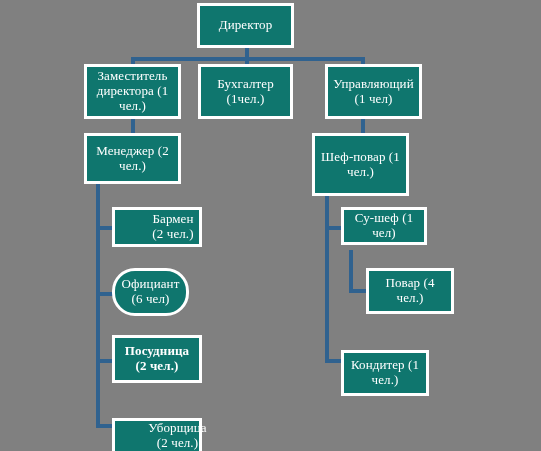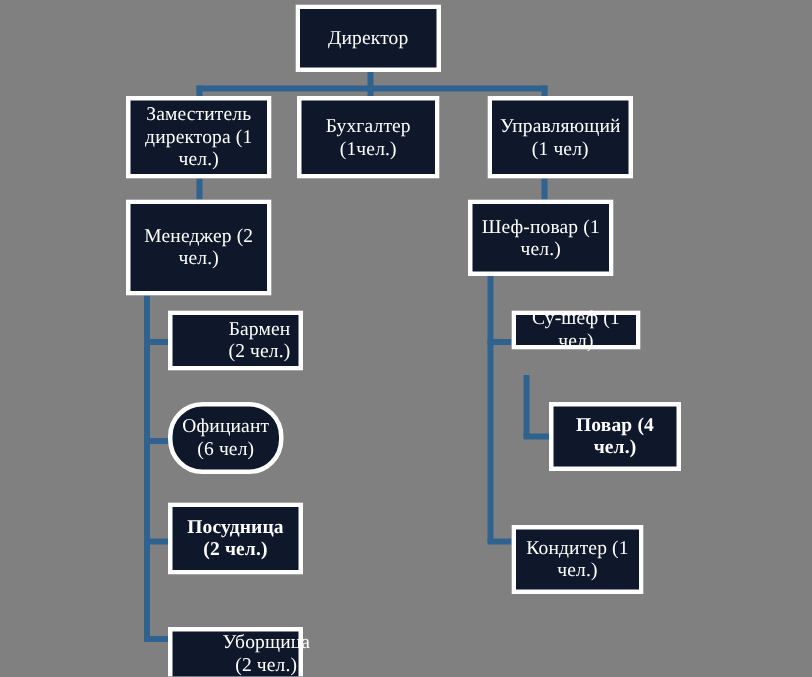--- a/index.html
+++ b/index.html
@@ -14,21 +14,21 @@
     overflow: hidden;
   }
   #chart {
     position: relative;
     width: 541px;
     height: 451px;
   }
   .node {
     position: absolute;
     box-sizing: border-box;
-    background: #0f172a;
+    background: #0f766e;
     border: 3px solid #ffffff;
     color: #ffffff;
     display: flex;
     align-items: center;
     justify-content: center;
     text-align: center;
     font-size: 13px;
     line-height: 1.15;
     padding: 2px 4px;
     z-index: 3;
@@ -82,49 +82,49 @@
   </div>
 
   <div class="node" style="left:198px; top:64px; width:95px; height:55px;">
     <span>Бухгалтер (1чел.)</span>
   </div>
 
   <div class="node" style="left:325px; top:64px; width:97px; height:55px;">
     <span>Управляющий (1 чел)</span>
   </div>
 
-  <div class="node" style="left:84px; top:133px; width:97px; height:64px;">
+  <div class="node" style="left:84px; top:133px; width:97px; height:51px;">
     <span>Менеджер (2 чел.)</span>
   </div>
 
-  <div class="node" style="left:312px; top:133px; width:97px; height:51px;">
+  <div class="node" style="left:312px; top:133px; width:97px; height:63px;">
     <span>Шеф-повар (1 чел.)</span>
   </div>
 
   <div class="node" style="left:112px; top:207px; width:90px; height:40px;padding-left:36px;">
     <span>Бармен (2 чел.)</span>
   </div>
 
   <div class="node" style="left:112px; top:268px; width:77px; height:48px;border-radius:23px;">
     <span>Официант (6 чел)</span>
   </div>
 
   <div class="node" style="left:112px; top:335px; width:90px; height:48px;font-weight:bold;">
     <span>Посудница (2 чел.)</span>
   </div>
 
   <div class="node" style="left:112px; top:418px; width:90px; height:36px;padding-left:45px;">
     <span>Уборщица (2 чел.)</span>
   </div>
 
-  <div class="node" style="left:341px; top:207px; width:86px; height:26px;">
+  <div class="node" style="left:341px; top:207px; width:86px; height:38px;">
     <span>Су-шеф (1 чел)</span>
   </div>
 
-  <div class="node" style="left:366px; top:268px; width:88px; height:46px;font-weight:bold;">
+  <div class="node" style="left:366px; top:268px; width:88px; height:46px;">
     <span>Повар (4 чел.)</span>
   </div>
 
   <div class="node" style="left:341px; top:350px; width:88px; height:46px;">
     <span>Кондитер (1 чел.)</span>
   </div>
 
 </div>
 
 </body></html>

